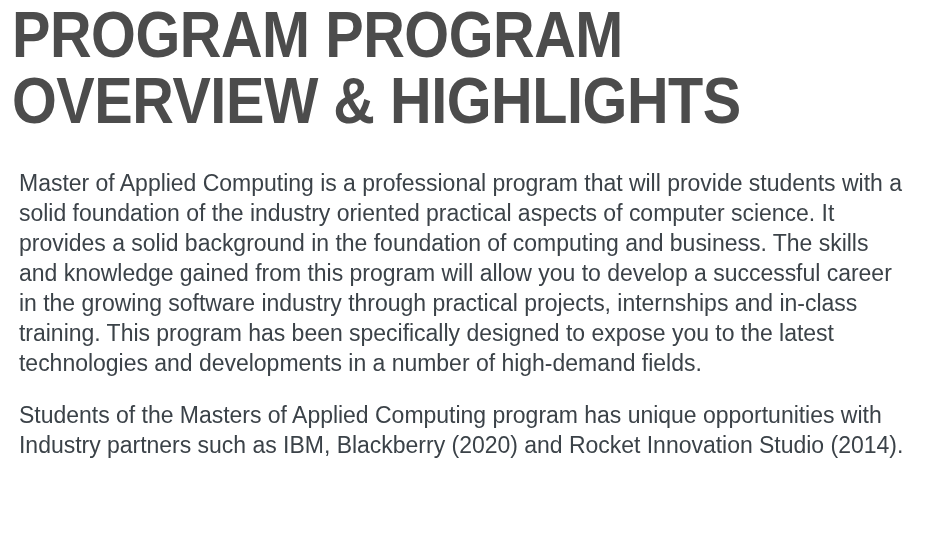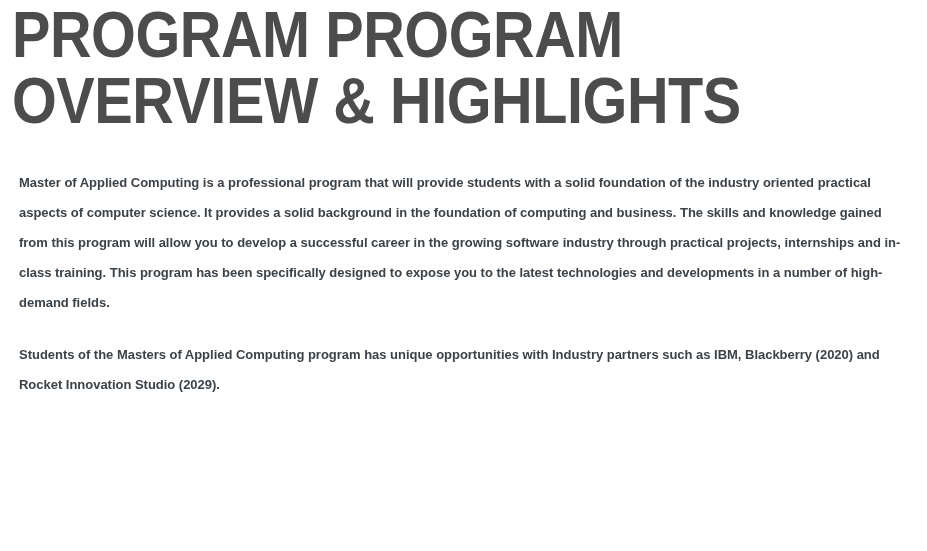--- a/index.html
+++ b/index.html
@@ -47,40 +47,40 @@
     position: absolute;
     left: 19px;
     top: 168px;
     width: 886px;
   }
 
   .body-paragraph {
     margin: 0 0 22px 0;
     color: #3b4248;
     font-family: "Liberation Sans", "DejaVu Sans", sans-serif;
-    font-size: 13px;
+    font-size: 23px;
     line-height: 30px;
-    font-weight: 700;
+    font-weight: 400;
     letter-spacing: -0.02px;
     text-align: left;
   }
   .body-paragraph:last-child {
     margin-bottom: 0;
   }
 </style>
 </head>
 <body>
 
 <div class="page">
 
   <h1 class="page-title">PROGRAM PROGRAM
 OVERVIEW &amp; HIGHLIGHTS</h1>
 
   <div class="body-copy">
 
     <p class="body-paragraph">Master of Applied Computing is a professional program that will provide students with a solid foundation of the industry oriented practical aspects of computer science. It provides a solid background in the foundation of computing and business. The skills and knowledge gained from this program will allow you to develop a successful career in the growing software industry through practical projects, internships and in-class training. This program has been specifically designed to expose you to the latest technologies and developments in a number of high-demand fields.</p>
 
-    <p class="body-paragraph">Students of the Masters of Applied Computing program has unique opportunities with Industry partners such as IBM, Blackberry (2020) and Rocket Innovation Studio (2029).</p>
+    <p class="body-paragraph">Students of the Masters of Applied Computing program has unique opportunities with Industry partners such as IBM, Blackberry (2020) and Rocket Innovation Studio (2014).</p>
 
 
   </div>
 
 </div>
 
 </body></html>

